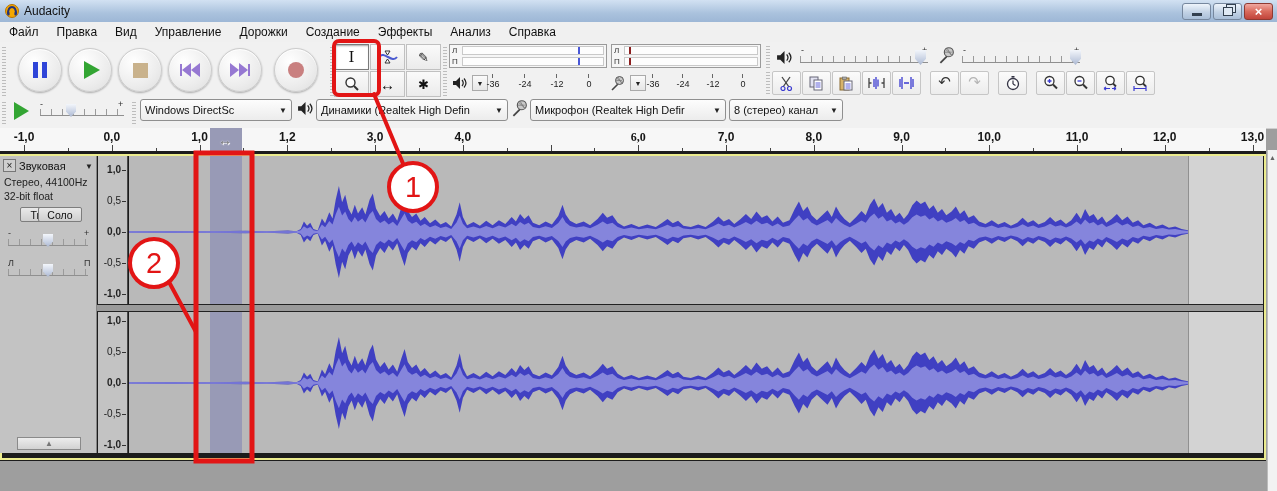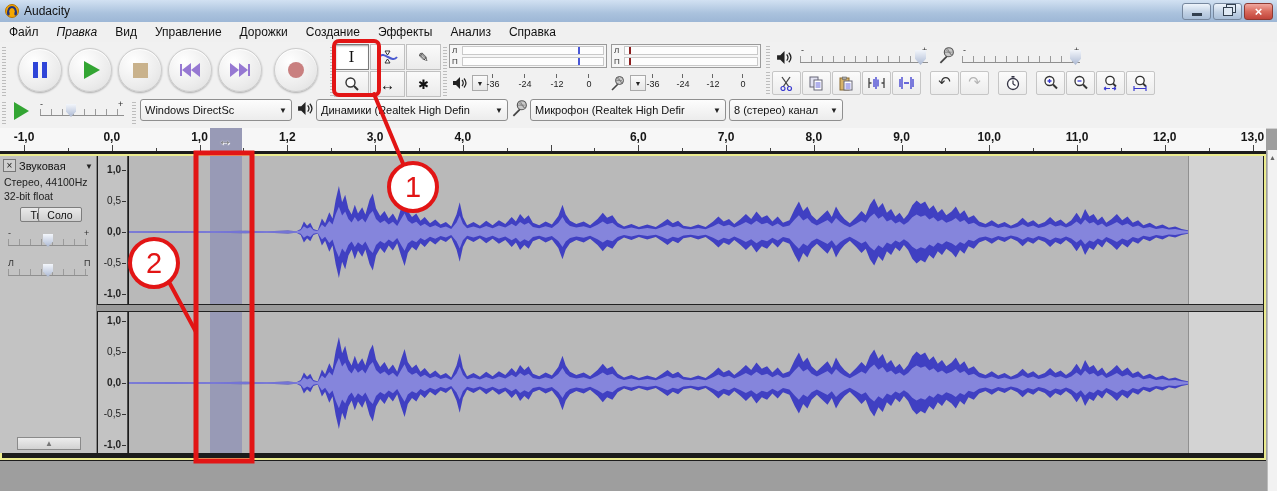--- a/index.html
+++ b/index.html
@@ -92,21 +92,21 @@
         <div class="restore-glyph"></div>
       </div>
     <div class="winbtn close">
         <span>×</span>
       </div>
   </div>
 </div>
 
 <div class="t menubar" id="menubar">
     <div class="menu-item" style="position: static;">Файл</div>
-    <div class="menu-item" style="position: static; font-style: italic;">Правка</div>
+    <div class="menu-item" style="position: static;">Правка</div>
     <div class="menu-item" style="position: static;">Вид</div>
     <div class="menu-item" style="position: static;">Управление</div>
     <div class="menu-item" style="position: static;">Дорожки</div>
     <div class="menu-item" style="position: static;">Создание</div>
     <div class="menu-item" style="position: static;">Эффекты</div>
     <div class="menu-item" style="position: static;">Анализ</div>
     <div class="menu-item" style="position: static;">Справка</div>
   </div>
 
 <div class="t toolbar-area">
@@ -392,21 +392,21 @@
     <div class="rtick t" style="left: 331.125px; top: 20px; height: 3px;"></div>
     <div class="rlab t" style="left: 353px;">3,0</div>
     <div class="rtick t" style="left: 375px; top: 17px; height: 6px;"></div>
     <div class="rtick t" style="left: 418.875px; top: 20px; height: 3px;"></div>
     <div class="rlab t" style="left: 440.75px;">4,0</div>
     <div class="rtick t" style="left: 462.75px; top: 17px; height: 6px;"></div>
     <div class="rtick t" style="left: 506.625px; top: 20px; height: 3px;"></div>
     <div class="rlab t" style="left: 528.5px; margin-top: 42px;">5,0</div>
     <div class="rtick t" style="left: 550.5px; top: 17px; height: 6px;"></div>
     <div class="rtick t" style="left: 594.375px; top: 20px; height: 3px;"></div>
-    <div class="rlab t" style="left: 616.25px;">6,0</div>
+    <div class="rlab t" style="left: 616.25px; font-family: Liberation Serif, serif;">6,0</div>
     <div class="rtick t" style="left: 638.25px; top: 17px; height: 6px;"></div>
     <div class="rtick t" style="left: 682.125px; top: 20px; height: 3px;"></div>
     <div class="rlab t" style="left: 704px;">7,0</div>
     <div class="rtick t" style="left: 726px; top: 17px; height: 6px;"></div>
     <div class="rtick t" style="left: 769.875px; top: 20px; height: 3px;"></div>
     <div class="rlab t" style="left: 791.75px;">8,0</div>
     <div class="rtick t" style="left: 813.75px; top: 17px; height: 6px;"></div>
     <div class="rtick t" style="left: 857.625px; top: 20px; height: 3px;"></div>
     <div class="rlab t" style="left: 879.5px;">9,0</div>
     <div class="rtick t" style="left: 901.5px; top: 17px; height: 6px;"></div>

